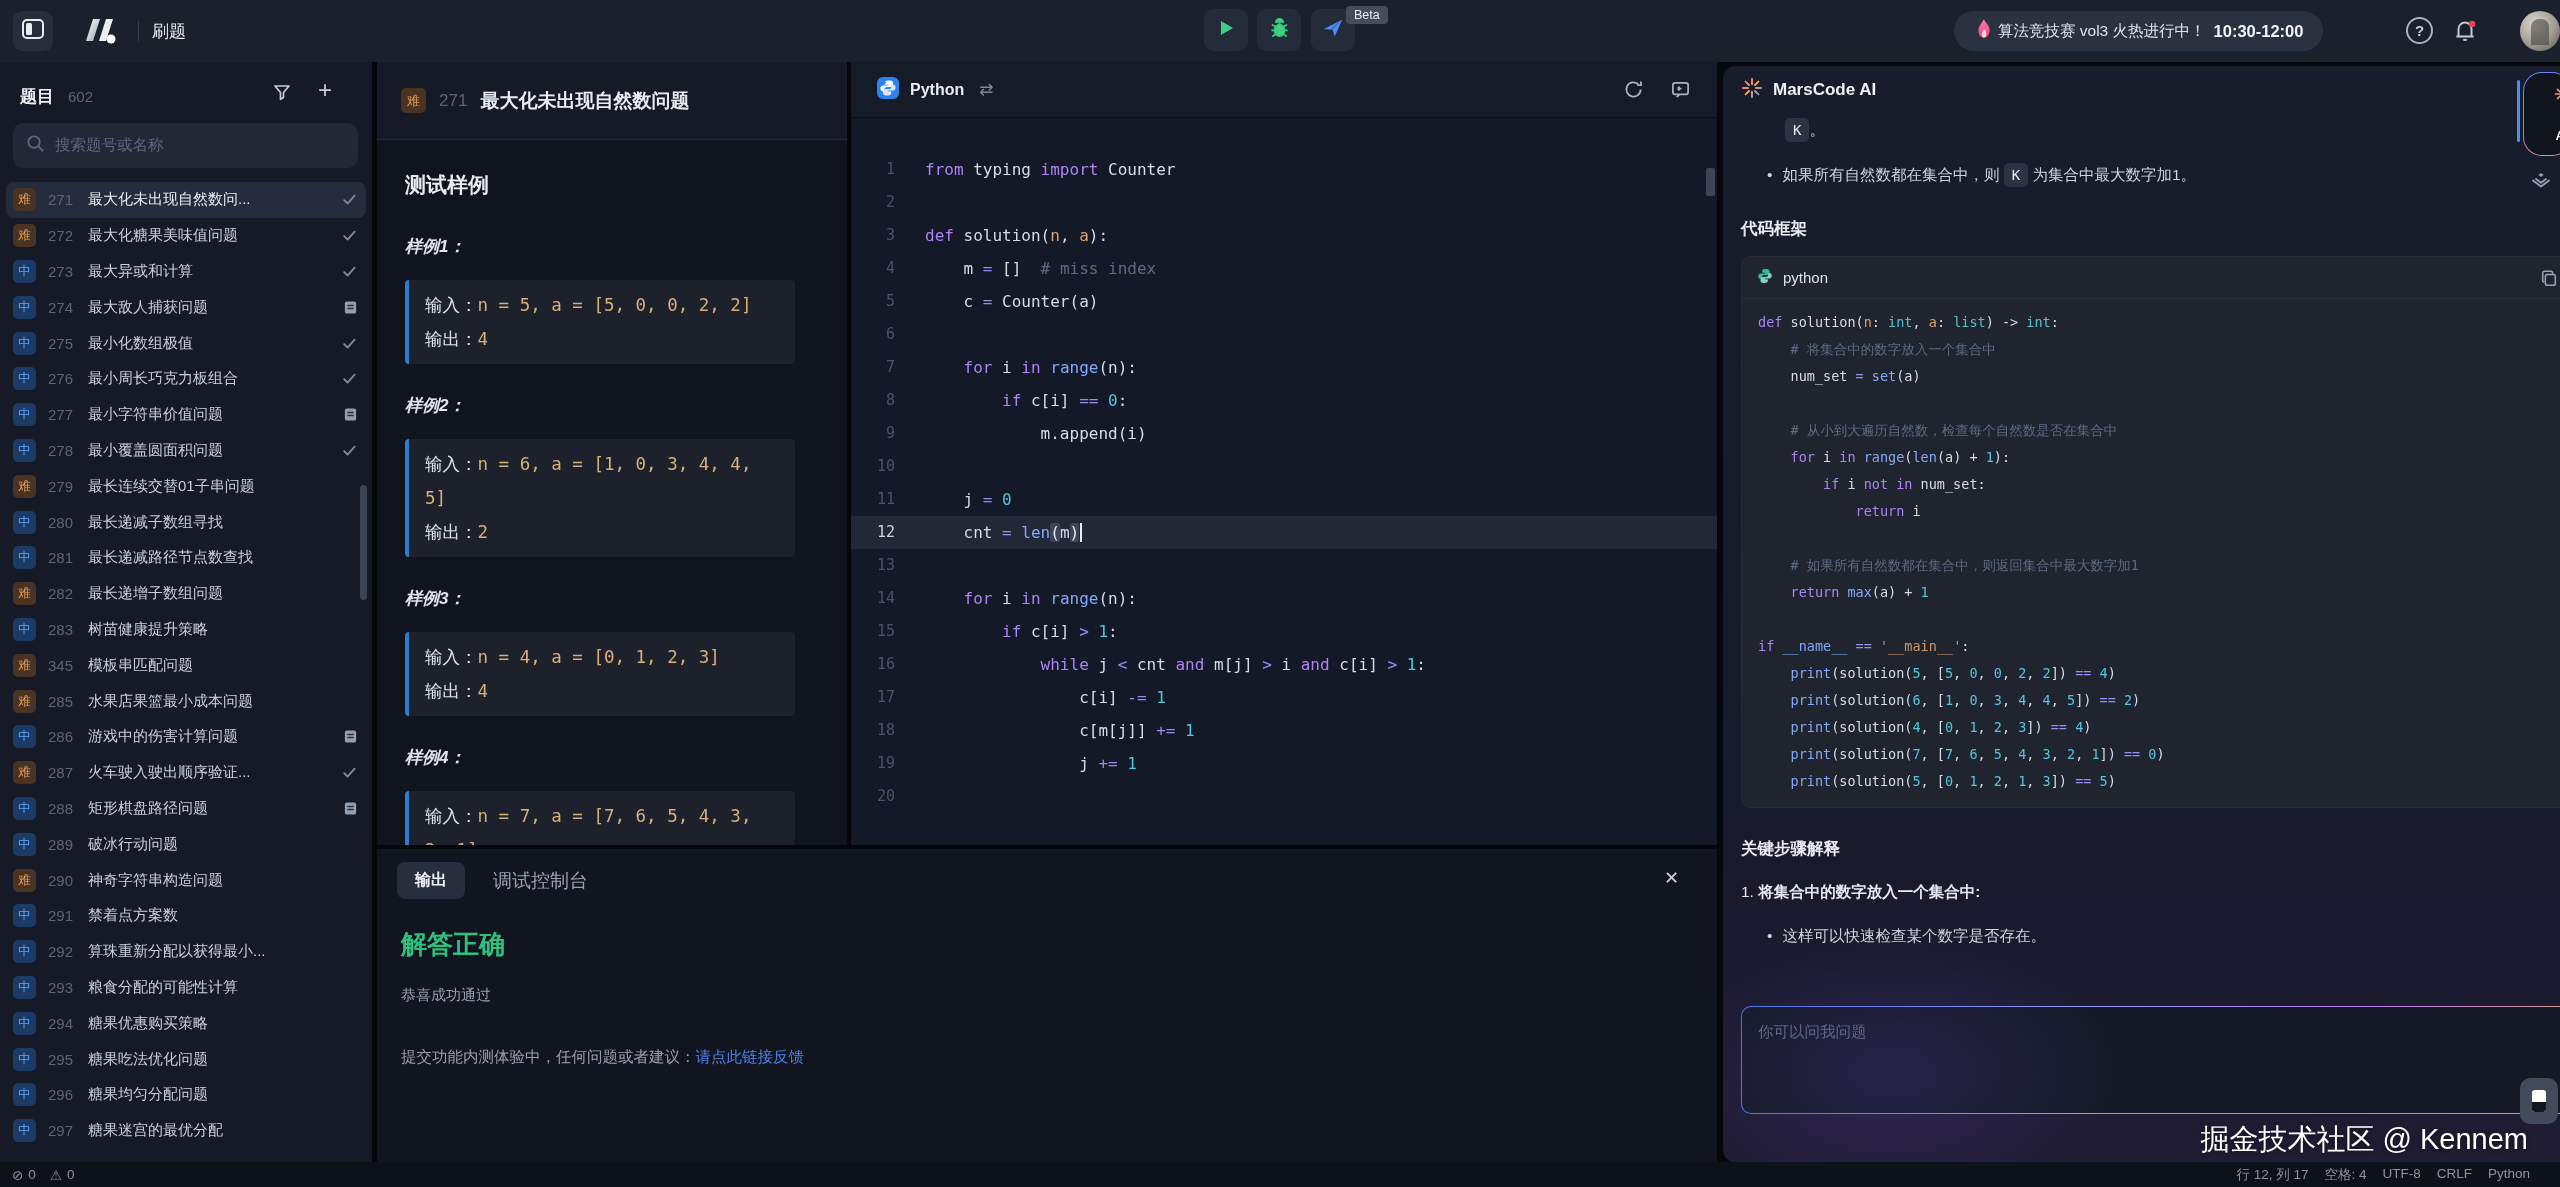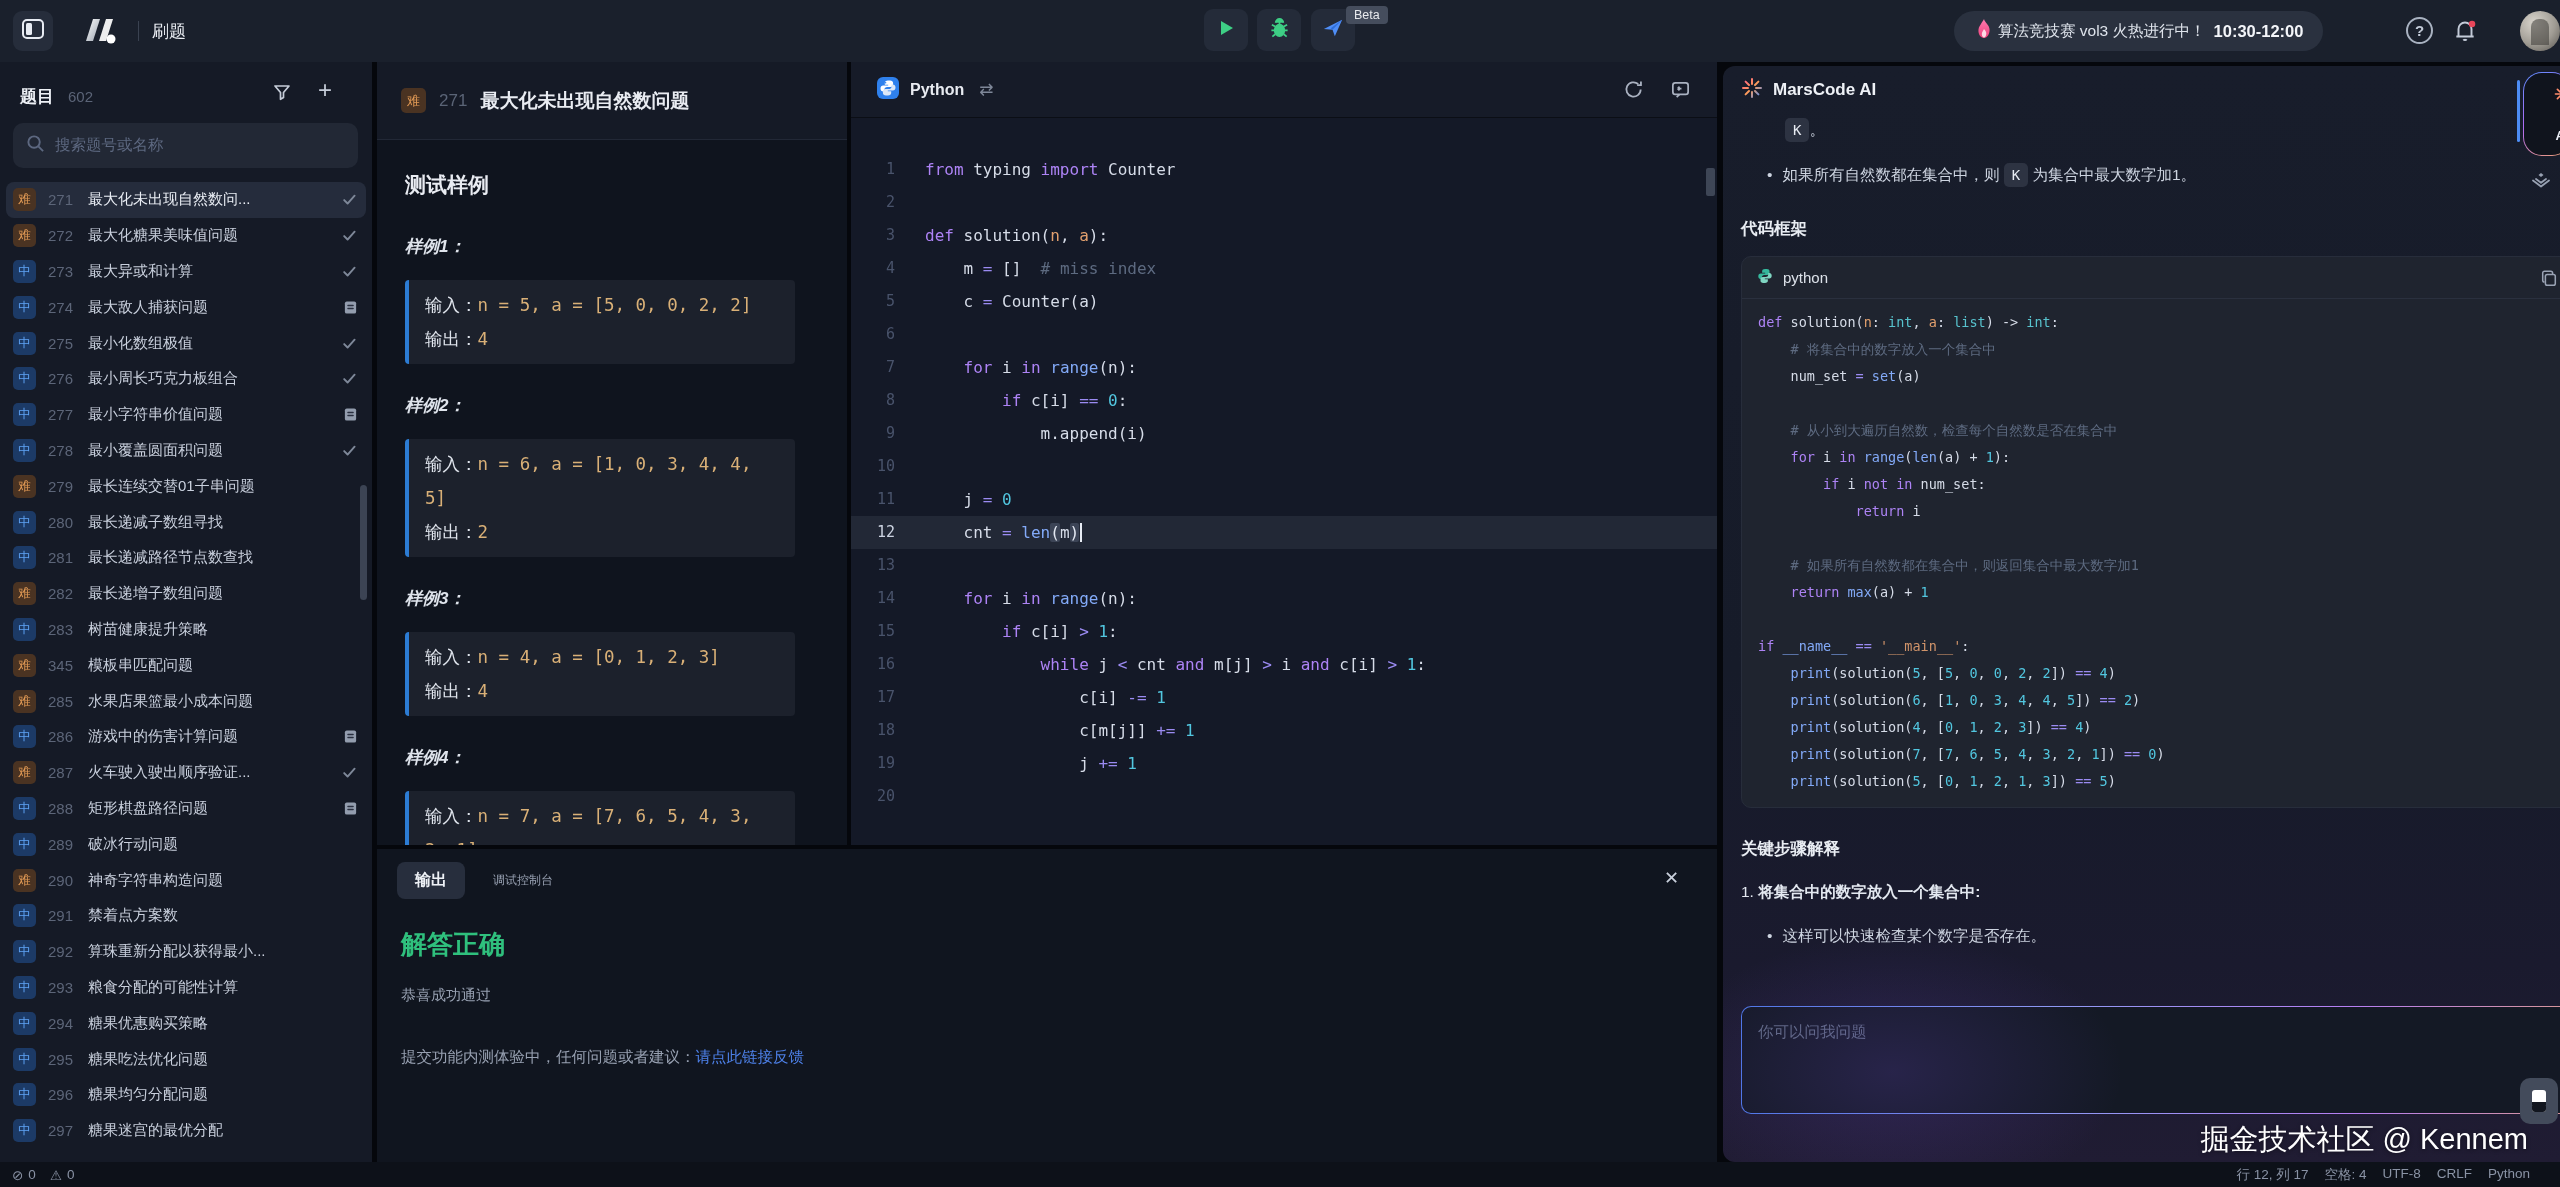--- a/index.html
+++ b/index.html
@@ -77,21 +77,21 @@
   .tk-w { color:#d6dce8; } .tk-k { color:#ad83f5; } .tk-b { color:#83aaf8; }
   .tk-n2 { color:#52c7e0; } .tk-c { color:#5d6a80; } .tk-o { color:#9b8bf2; }
   .tk-v { color:#e2a06e; } .tk-s { color:#d1946a; } .tk-t { color:#57c2cd; }
   .tk-bh { color:#e3e8f2; background:#3c4456; border-radius:2px; }
   .tk-cur { display:inline-block; width:2px; height:19px; background:#e8ecf4; vertical-align:-4px; margin-left:1px; }
 
   
   .output { position:absolute; left:377px; top:849px; width:1340px; height:313px; background:#10151f; }
   .out-tabs { display:flex; align-items:center; gap:28px; padding:13px 0 0 20px; }
   .out-tab.active { background:#272e3d; border-radius:8px; padding:8px 18px; font-size:16px; font-weight:bold; color:#eef1f6; cursor:pointer; }
-  .out-tab { font-size:12px; color:#98a1b2; cursor:pointer; }
+  .out-tab { font-size:19px; color:#98a1b2; cursor:pointer; }
   .out-close { position:absolute; right:38px; top:18px; font-size:18px; color:#c8cfdb; cursor:pointer; }
   .out-body { padding:16px 0 0 24px; }
   .out-result { font-size:26px; font-weight:bold; color:#2fc07d; margin-top:12px; }
   .out-sub { font-size:15px; color:#97a0b1; margin-top:24px; }
   .out-tip { font-size:15.5px; color:#97a0b1; margin-top:42px; }
   .out-tip a { color:#4d80e8; text-decoration:none; cursor:pointer; }
 
   
   .ai { position:absolute; left:1723px; top:66px; width:959px; height:1096px; background:linear-gradient(180deg,#181d2b 0%,#161b29 55%,#1a1a2e 82%,#201c33 100%); border-radius:12px; overflow:hidden; }
   .ai::after { content:""; position:absolute; left:-80px; bottom:-60px; width:500px; height:300px; background:radial-gradient(ellipse, rgba(118,78,220,.20), transparent 65%); pointer-events:none; }

